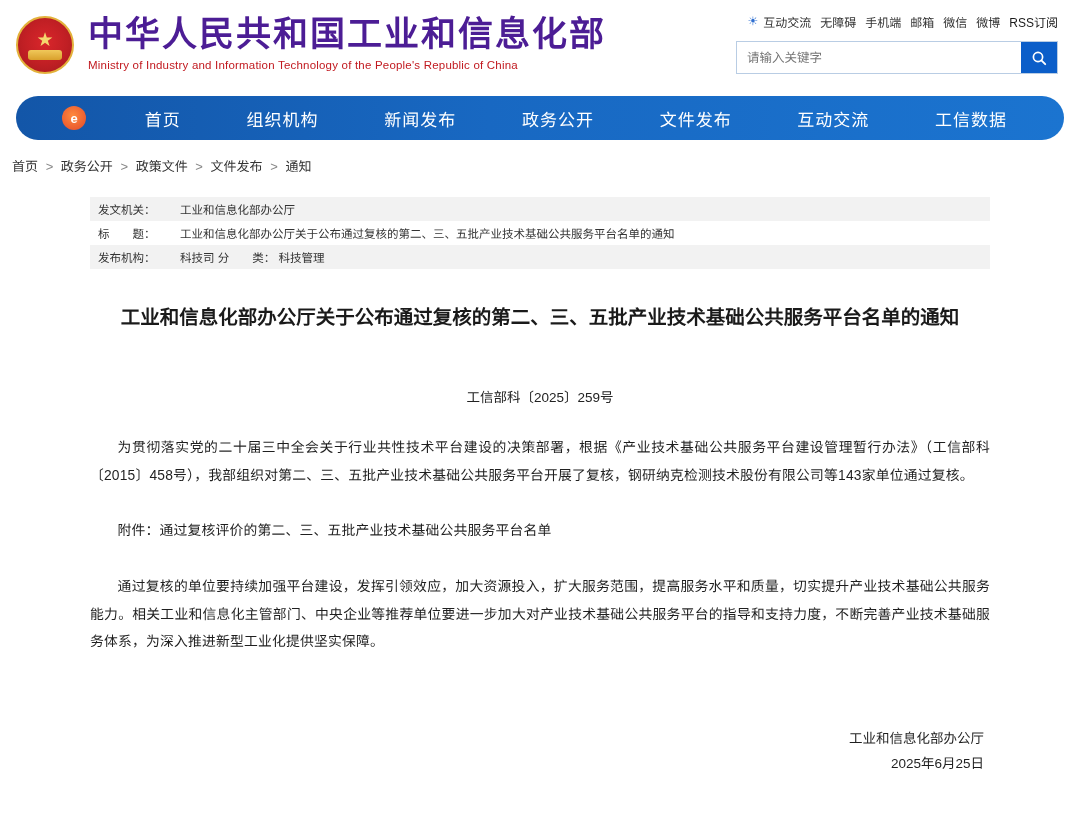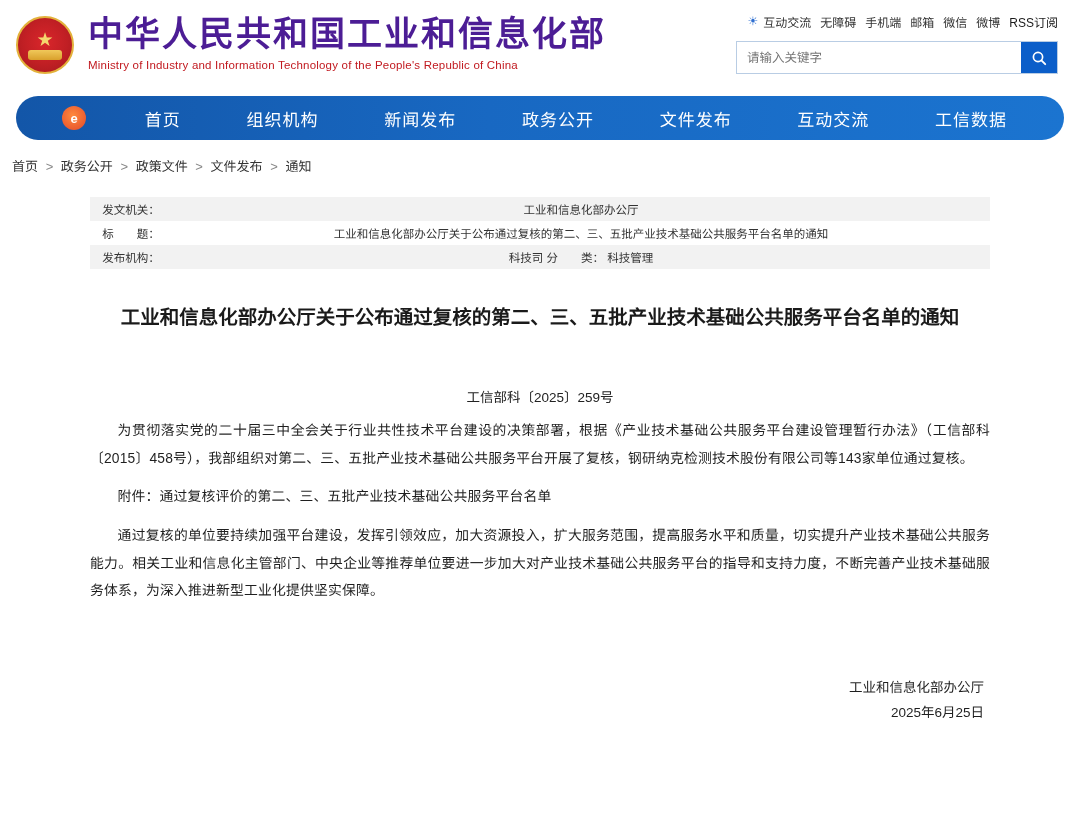--- a/index.html
+++ b/index.html
@@ -166,21 +166,20 @@
 
   
   .doc-wrap {
     margin: 22px 90px 0 90px;
   }
   .meta {
     width: 100%;
     border-collapse: collapse;
     font-size: 11.5px;
     color: #333;
-    text-align: center;
   }
   .meta tr { height: 24px; }
   .meta tr.odd { background: #f2f2f2; }
   .meta td { padding: 3px 8px; vertical-align: middle; }
   .meta td.label { width: 82px; white-space: nowrap; color: #333; }
 
   
   .doc-title {
     margin: 34px 0 0 0;
     text-align: center;
@@ -190,21 +189,21 @@
     line-height: 1.5;
     font-family: "DejaVu Sans", sans-serif;
   }
   .doc-number {
     margin-top: 54px;
     text-align: center;
     font-size: 13.5px;
     color: #222;
   }
   .para {
-    margin-top: 11px;
+    margin-top: 28px;
     font-size: 13.8px;
     line-height: 2.0;
     color: #1f1f1f;
     text-align: justify;
     text-indent: 2em;
     letter-spacing: 0.2px;
   }
   .sign {
     margin-top: 70px;
     text-align: right;

